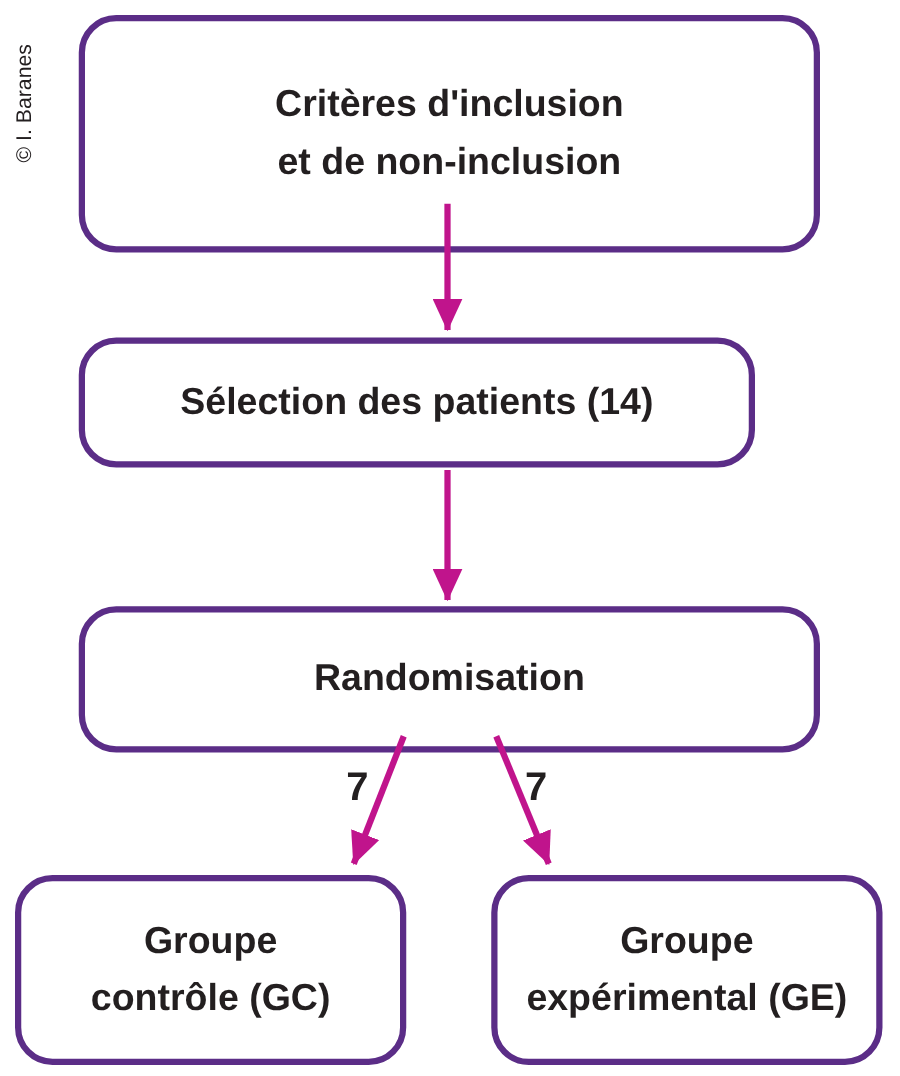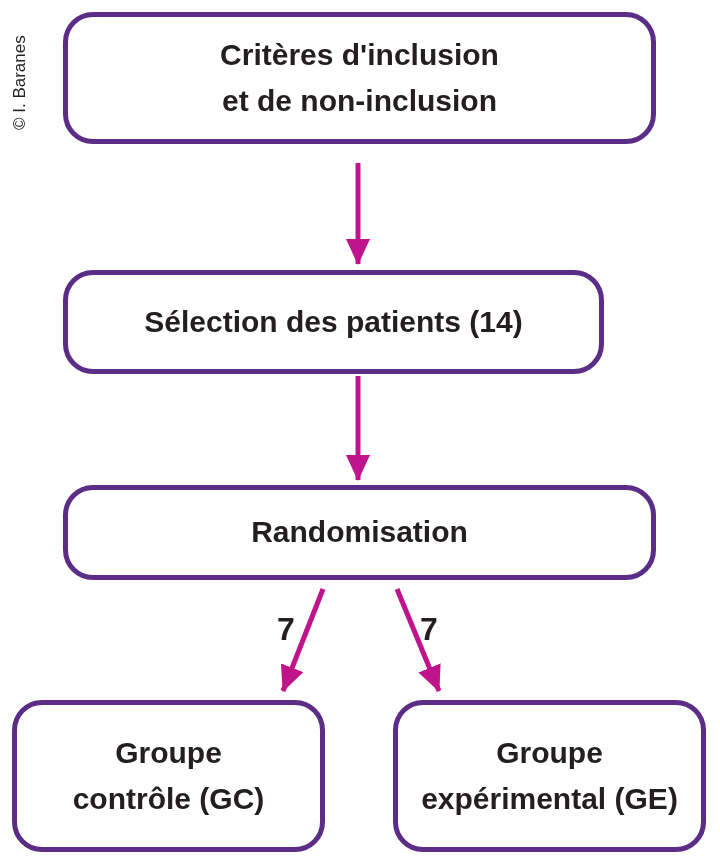--- a/index.html
+++ b/index.html
@@ -35,23 +35,23 @@
     display: flex;
     align-items: center;
     justify-content: center;
     text-align: center;
     font-weight: 700;
     font-size: 30px;
     line-height: 1.55;
     color: var(--text-color, #231f20);
     white-space: pre-line;
   }
-  .node-criteres       { left: 63px;  top: 12px;  width: 593px; height: 132px; }
+  .node-criteres       { left: 63px;  top: 12px;  width: 593px; height: 190px; }
   .node-selection      { left: 63px;  top: 270px; width: 541px; height: 104px; }
-  .node-randomisation  { left: 63px;  top: 485px; width: 593px; height: 95px; }
+  .node-randomisation  { left: 63px;  top: 485px; width: 593px; height: 117px; }
   .node-gc             { left: 12px;  top: 700px; width: 313px; height: 152px; }
   .node-ge             { left: 393px; top: 700px; width: 313px; height: 152px; }
   .arrows-layer {
     position: absolute;
     left: 0;
     top: 0;
     width: 720px;
     height: 861px;
     pointer-events: none;
   }

